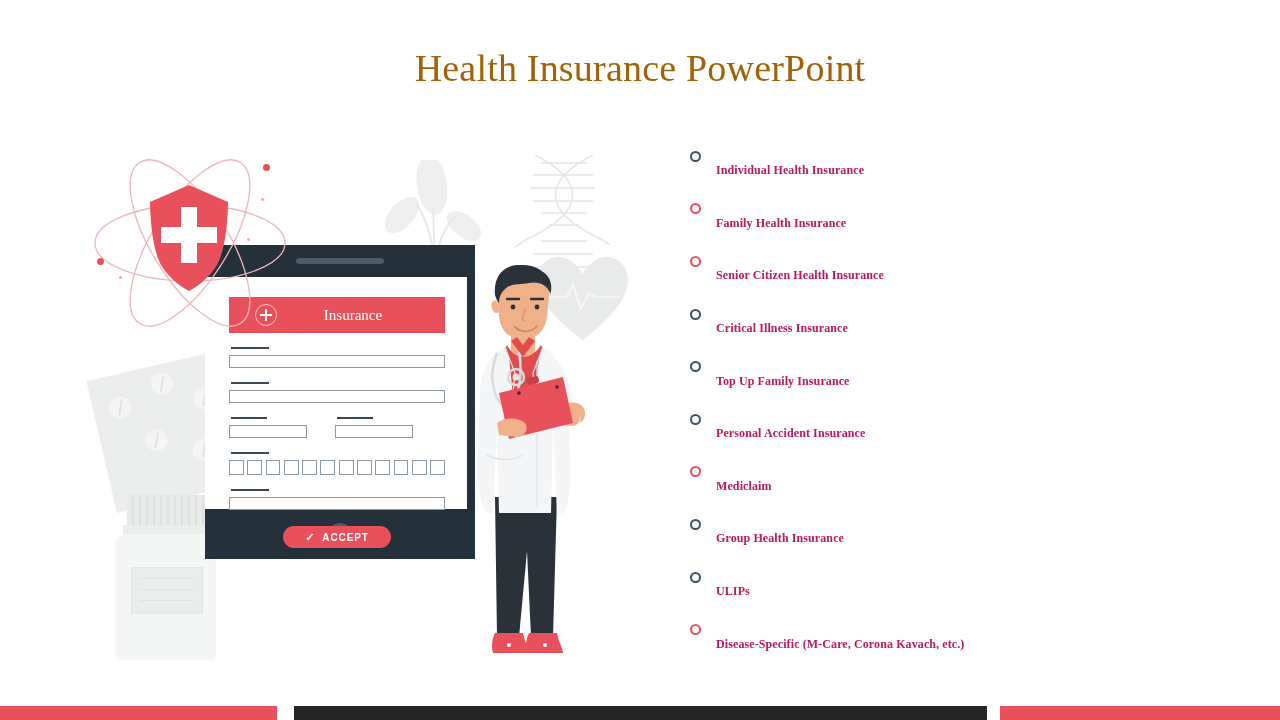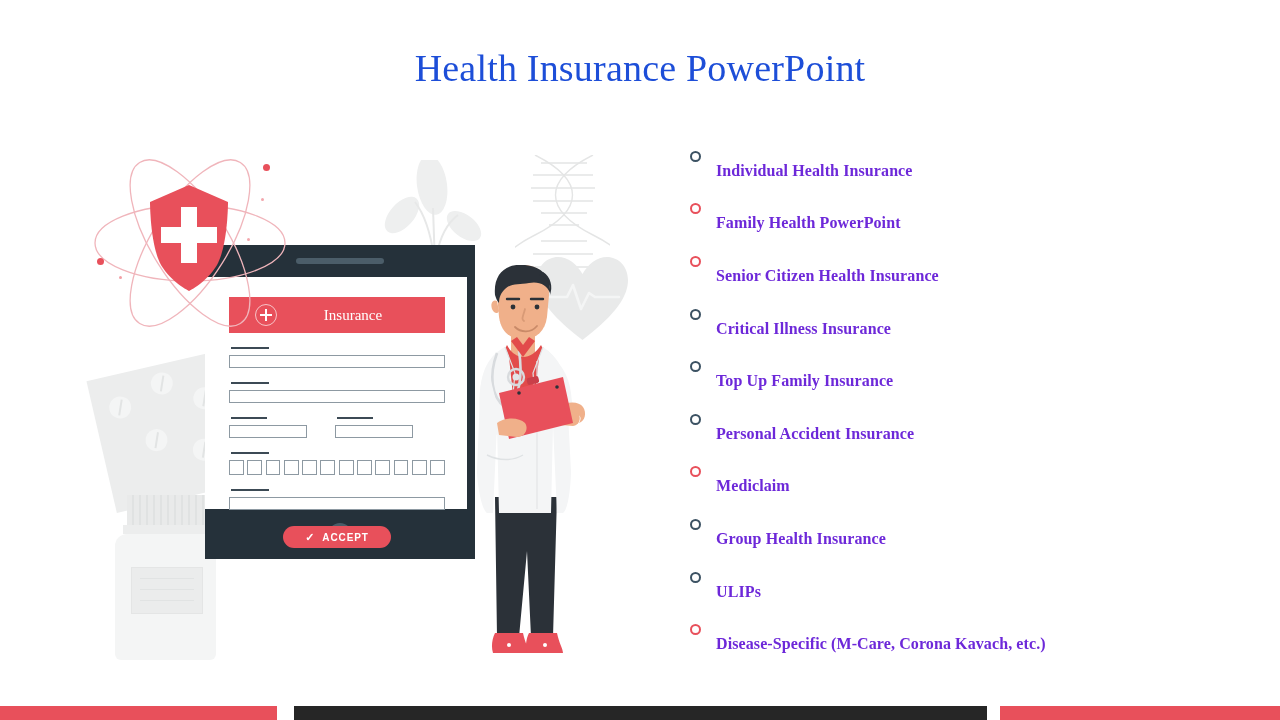--- a/index.html
+++ b/index.html
@@ -7,21 +7,21 @@
     width:1280px;height:720px;overflow:hidden;background:#ffffff;
     font-family:"Liberation Serif", serif;position:relative;
   }
   .slide{position:absolute;inset:0;background:#fff;}
 
   
   .title{
     position:absolute;left:0;right:0;top:48px;
     text-align:center;
     font-family:"Liberation Serif", serif;
-    font-size:38px;font-weight:400;color:#1d4ed8;
+    font-size:38px;font-weight:400;color:#a16207;
     letter-spacing:.2px;line-height:1.1;
   }
 
   
   .illus{position:absolute;left:95px;top:150px;width:520px;height:510px;}
 
   
   .deco{position:absolute;pointer-events:none;}
 
   .plant{left:285px;top:10px;width:110px;height:110px;}
@@ -92,22 +92,22 @@
 
   
   .doctor{position:absolute;left:358px;top:115px;width:140px;height:400px;}
 
   
   .list{position:absolute;left:690px;top:130px;width:570px;}
   .li{display:flex;align-items:center;height:52.6px;}
   .bullet{width:11px;height:11px;border-radius:50%;border:2.2px solid #3c5263;
     flex:0 0 auto;margin-right:15px;box-sizing:border-box;}
   .bullet.red{border-color:#e8505b;}
-  .li-text{font-family:"Liberation Serif",serif;font-weight:700;font-size:16px;
-    color:#6d28d9;letter-spacing:.1px;white-space:nowrap;margin-top:29px;}
+  .li-text{font-family:"Liberation Serif",serif;font-weight:700;font-size:12px;
+    color:#be185d;letter-spacing:.1px;white-space:nowrap;margin-top:29px;}
 
   
   .bar{position:absolute;bottom:0;height:14px;}
   .bar-left{left:0;width:277px;background:#e8505b;}
   .bar-mid{left:294px;width:693px;background:#262626;}
   .bar-right{left:1000px;width:280px;background:#e8505b;}
 </style>
 </head>
 <body>
 
@@ -305,21 +305,21 @@
     </svg>
   </div>
 
   <div class="list">
     <div class="li">
       <span class="bullet"></span>
       <span class="li-text">Individual Health Insurance</span>
     </div>
     <div class="li">
       <span class="bullet red"></span>
-      <span class="li-text">Family Health PowerPoint</span>
+      <span class="li-text">Family Health Insurance</span>
     </div>
     <div class="li">
       <span class="bullet red"></span>
       <span class="li-text">Senior Citizen Health Insurance</span>
     </div>
     <div class="li">
       <span class="bullet"></span>
       <span class="li-text">Critical Illness Insurance</span>
     </div>
     <div class="li">

